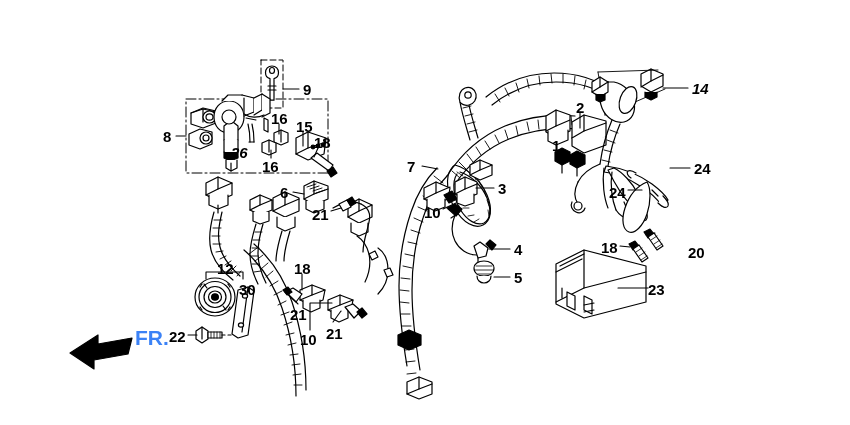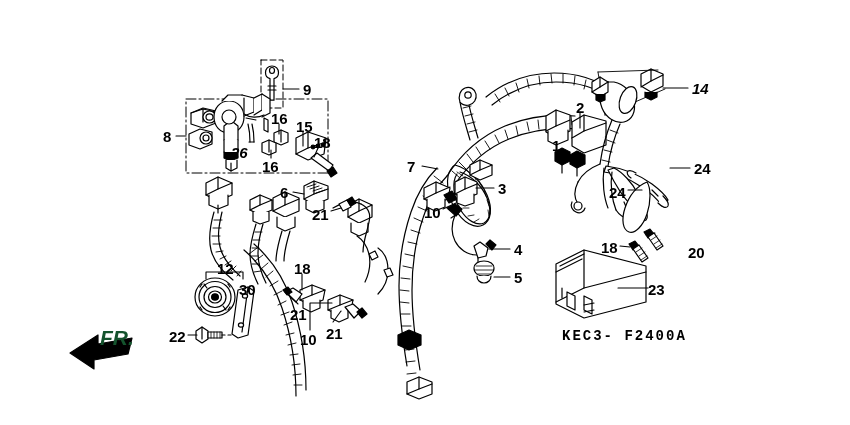--- a/index.html
+++ b/index.html
@@ -39,23 +39,23 @@
     font-weight: 700;
     letter-spacing: 2px;
     color: #000000;
     white-space: nowrap;
   }
   .fr-text {
     position: absolute;
     font-family: "Liberation Sans", sans-serif;
     font-size: 21px;
     font-weight: 700;
-    font-style: italic;
-    color: #14532d;
+    color: #3b82f6;
     white-space: nowrap;
+    margin-left: 35px;
   }
 </style>
 </head>
 <body>
 
 <div id="diagram-root">
 
   <svg id="art" viewBox="0 0 850 425" xmlns="http://www.w3.org/2000/svg">
     <defs>
 
@@ -537,15 +537,14 @@
   <div class="lbl" style="left:326px; top:326px;">21</div>
   <div class="lbl" style="left:169px; top:329px;">22</div>
   <div class="lbl" style="left:648px; top:282px;">23</div>
   <div class="lbl" style="left:694px; top:161px;">24</div>
   <div class="lbl" style="left:609px; top:185px;">24</div>
   <div class="lbl" style="left:239px; top:282px;">30</div>
   <div class="lbl" style="left:231px; top:145px;font-style:italic;">26</div>
 
   <div class="fr-text" style="left:100px; top:326px;">FR.</div>
 
-  <div class="partno" style="left:562px; top:328px;">KEC3- F2400A</div>
 
 </div>
 
 </body></html>

